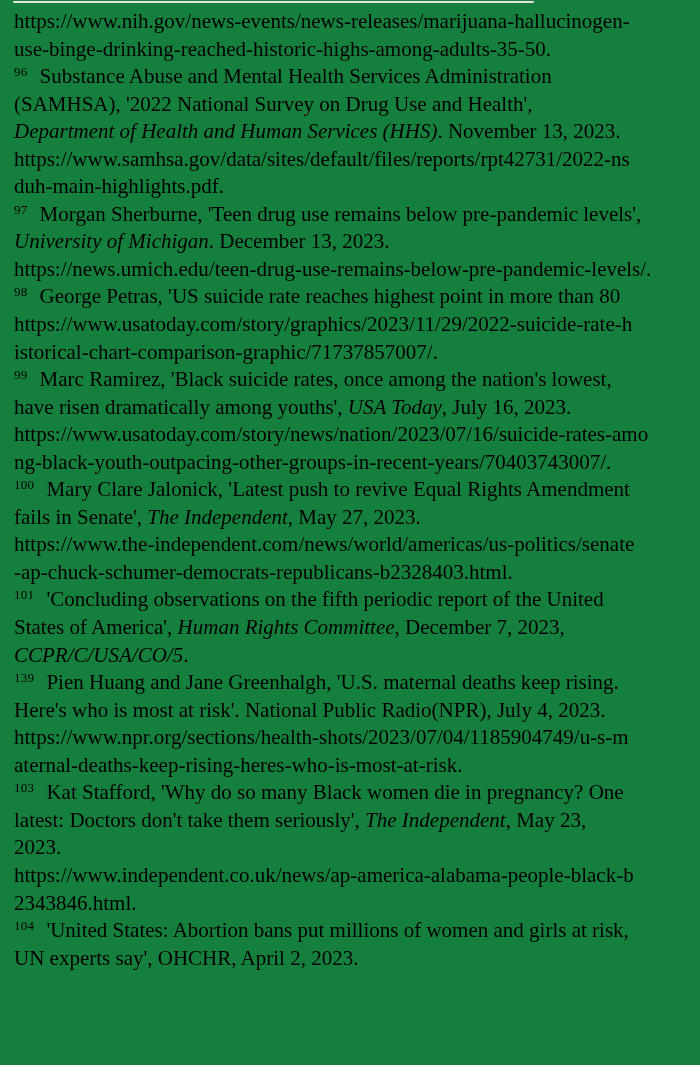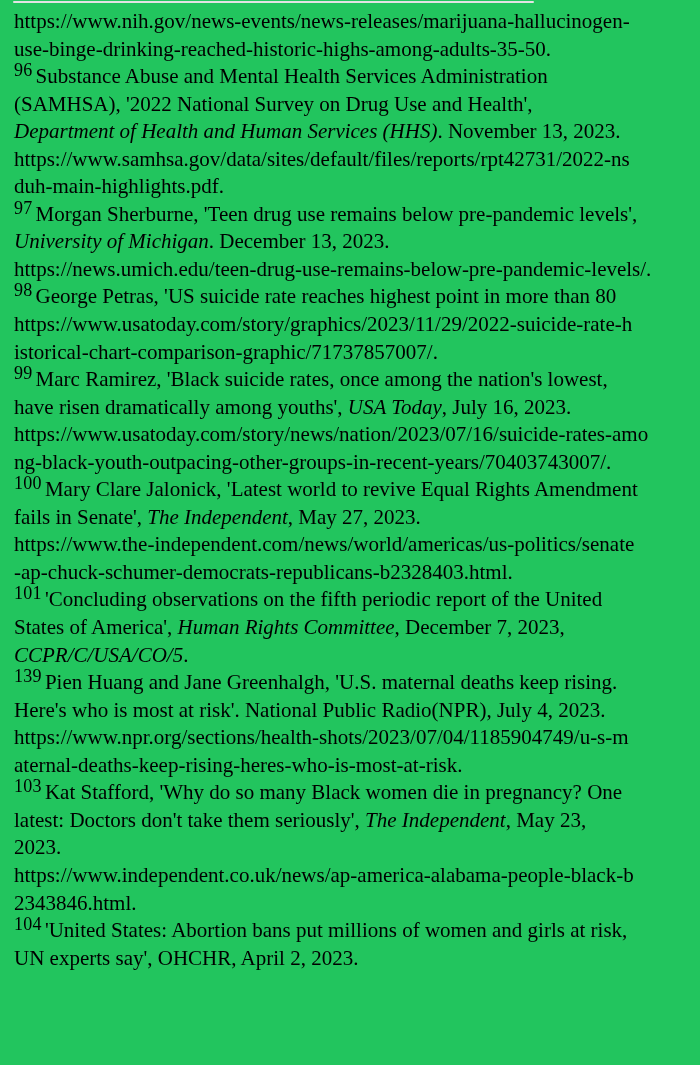--- a/index.html
+++ b/index.html
@@ -11,21 +11,21 @@
     width: 700px;
     height: 1065px;
     overflow: hidden;
     font-family: "Liberation Serif", "DejaVu Serif", serif;
     color: #000000;
   }
   .page {
     position: relative;
     width: 700px;
     height: 1065px;
-    background: #22c55e;
+    background: #15803d;
   }
   .remnant {
     position: absolute;
     top: 1px;
     left: 13px;
     width: 521px;
     height: 2px;
     background: #e3e3e3;
     border-radius: 1px;
   }
@@ -36,24 +36,24 @@
     width: 682px;
   }
   .line {
     white-space: nowrap;
     height: 27.55px;
     line-height: 27.55px;
     font-size: 21px;
     letter-spacing: 0px;
   }
   .sup {
-    font-size: 18px;
+    font-size: 13px;
     position: relative;
     top: -7px;
-    margin-right: 3px;
+    margin-right: 12px;
     letter-spacing: 0.3px;
   }
   .ital {
     font-style: italic;
     text-align: center;
   }
 </style>
 </head>
 <body>
 
@@ -70,21 +70,21 @@
       <div class="line"><span class="sup">97</span><span>Morgan Sherburne, 'Teen drug use remains below pre-pandemic levels',</span></div>
       <div class="line"><span class="ital">University of Michigan</span><span>. December 13, 2023.</span></div>
       <div class="line"><span>https://news.umich.edu/teen-drug-use-remains-below-pre-pandemic-levels/.</span></div>
       <div class="line"><span class="sup">98</span><span>George Petras, 'US suicide rate reaches highest point in more than 80</span></div>
       <div class="line"><span>https://www.usatoday.com/story/graphics/2023/11/29/2022-suicide-rate-h</span></div>
       <div class="line"><span>istorical-chart-comparison-graphic/71737857007/.</span></div>
       <div class="line"><span class="sup">99</span><span>Marc Ramirez, 'Black suicide rates, once among the nation's lowest,</span></div>
       <div class="line"><span>have risen dramatically among youths', </span><span class="ital">USA Today</span><span>, July 16, 2023.</span></div>
       <div class="line"><span>https://www.usatoday.com/story/news/nation/2023/07/16/suicide-rates-amo</span></div>
       <div class="line"><span>ng-black-youth-outpacing-other-groups-in-recent-years/70403743007/.</span></div>
-      <div class="line"><span class="sup">100</span><span>Mary Clare Jalonick, 'Latest world to revive Equal Rights Amendment</span></div>
+      <div class="line"><span class="sup">100</span><span>Mary Clare Jalonick, 'Latest push to revive Equal Rights Amendment</span></div>
       <div class="line"><span>fails in Senate', </span><span class="ital">The Independent</span><span>, May 27, 2023.</span></div>
       <div class="line"><span>https://www.the-independent.com/news/world/americas/us-politics/senate</span></div>
       <div class="line"><span>-ap-chuck-schumer-democrats-republicans-b2328403.html.</span></div>
       <div class="line"><span class="sup">101</span><span>'Concluding observations on the fifth periodic report of the United</span></div>
       <div class="line"><span>States of America', </span><span class="ital">Human Rights Committee</span><span>, December 7, 2023,</span></div>
       <div class="line"><span class="ital">CCPR/C/USA/CO/5</span><span>.</span></div>
       <div class="line"><span class="sup">139</span><span>Pien Huang and Jane Greenhalgh, 'U.S. maternal deaths keep rising.</span></div>
       <div class="line"><span>Here's who is most at risk'. National Public Radio(NPR), July 4, 2023.</span></div>
       <div class="line"><span>https://www.npr.org/sections/health-shots/2023/07/04/1185904749/u-s-m</span></div>
       <div class="line"><span>aternal-deaths-keep-rising-heres-who-is-most-at-risk.</span></div>

